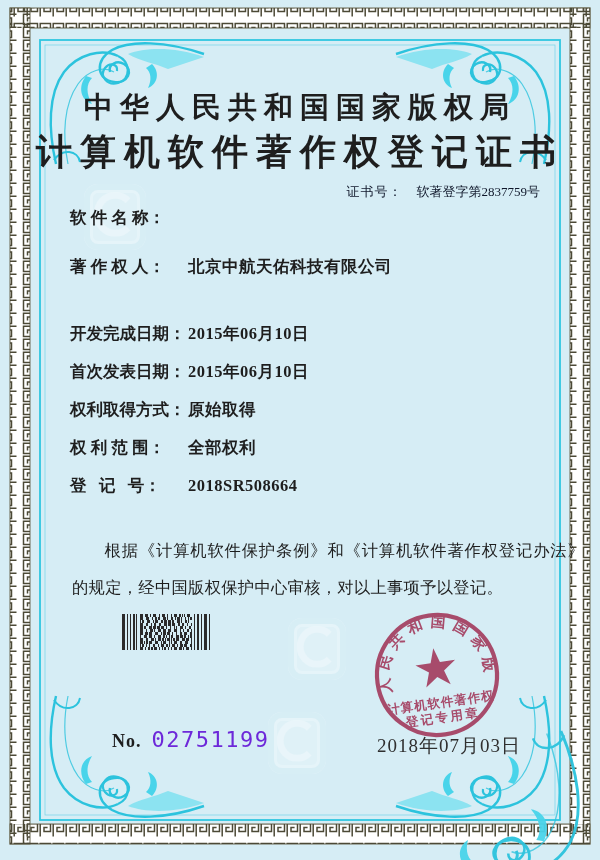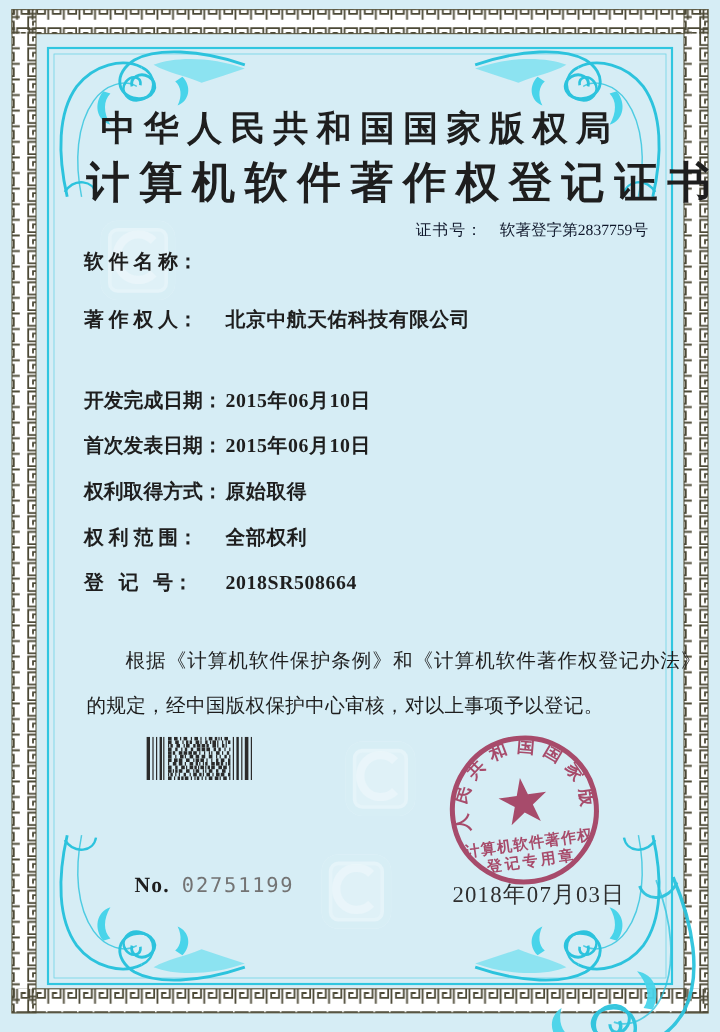--- a/index.html
+++ b/index.html
@@ -12,39 +12,39 @@
   .deco{position:absolute;inset:0;pointer-events:none;z-index:1;}
   .content{position:absolute;inset:0;z-index:2;}
   .wm{position:absolute;border-radius:14px;background:rgba(255,255,255,.45);
       box-shadow:inset 0 0 0 6px rgba(214,237,245,.9), inset 0 0 0 9px rgba(255,255,255,.5);
       opacity:.5;}
   .wm::after{content:"";position:absolute;left:50%;top:46%;width:46%;height:46%;
       transform:translate(-50%,-50%);border:7px solid rgba(255,255,255,.8);
       border-right-color:transparent;border-radius:50%;}
   .authority{position:absolute;top:88px;left:0;width:100%;text-align:center;
       font-size:29px;font-weight:bold;letter-spacing:7px;}
-  .cert-title{position:absolute;top:128px;left:0;width:100%;text-align:right;
+  .cert-title{position:absolute;top:128px;left:0;width:100%;text-align:center;
       font-size:36px;font-weight:bold;letter-spacing:8px;}
   .certno{position:absolute;top:183px;right:60px;font-size:13px;color:#0f172a;}
   .certno .lbl{margin-right:14px;letter-spacing:1px;}
   .fields{position:absolute;left:70px;top:206px;width:490px;}
   .frow{display:flex;align-items:flex-start;font-size:16.5px;line-height:23px;}
   .frow .lbl{flex:0 0 118px;font-weight:bold;white-space:pre;}
   .frow .val{font-weight:bold;letter-spacing:.5px;}
   .mb-a{margin-bottom:26px;}  
   .mb-b{margin-bottom:44px;}  
   .mb-c{margin-bottom:15px;}
   .statement{position:absolute;left:72px;top:532px;width:512px;
       font-size:16.3px;line-height:37px;letter-spacing:.3px;
       text-indent:2em;text-align:justify;}
   .barcode{position:absolute;left:122px;top:614px;width:92px;height:38px;}
   .serial{position:absolute;left:112px;top:727px;font-size:18px;}
   .serial .no{font-weight:bold;letter-spacing:1px;margin-right:10px;}
   .serial .digits{font-family:"DejaVu Sans Mono","Liberation Mono",monospace;
-      font-size:17px;letter-spacing:1.5px;color:#737373;}
+      font-size:22px;letter-spacing:1.5px;color:#6d28d9;}
   .issue-date{position:absolute;left:377px;top:733px;font-size:19px;
       letter-spacing:1px;color:#2f2f2f;}
   .seal{position:absolute;left:366px;top:604px;width:142px;height:142px;
       z-index:3;mix-blend-mode:multiply;opacity:.88;}
 </style>
 </head>
 <body>
 
 <div class="page">
 

